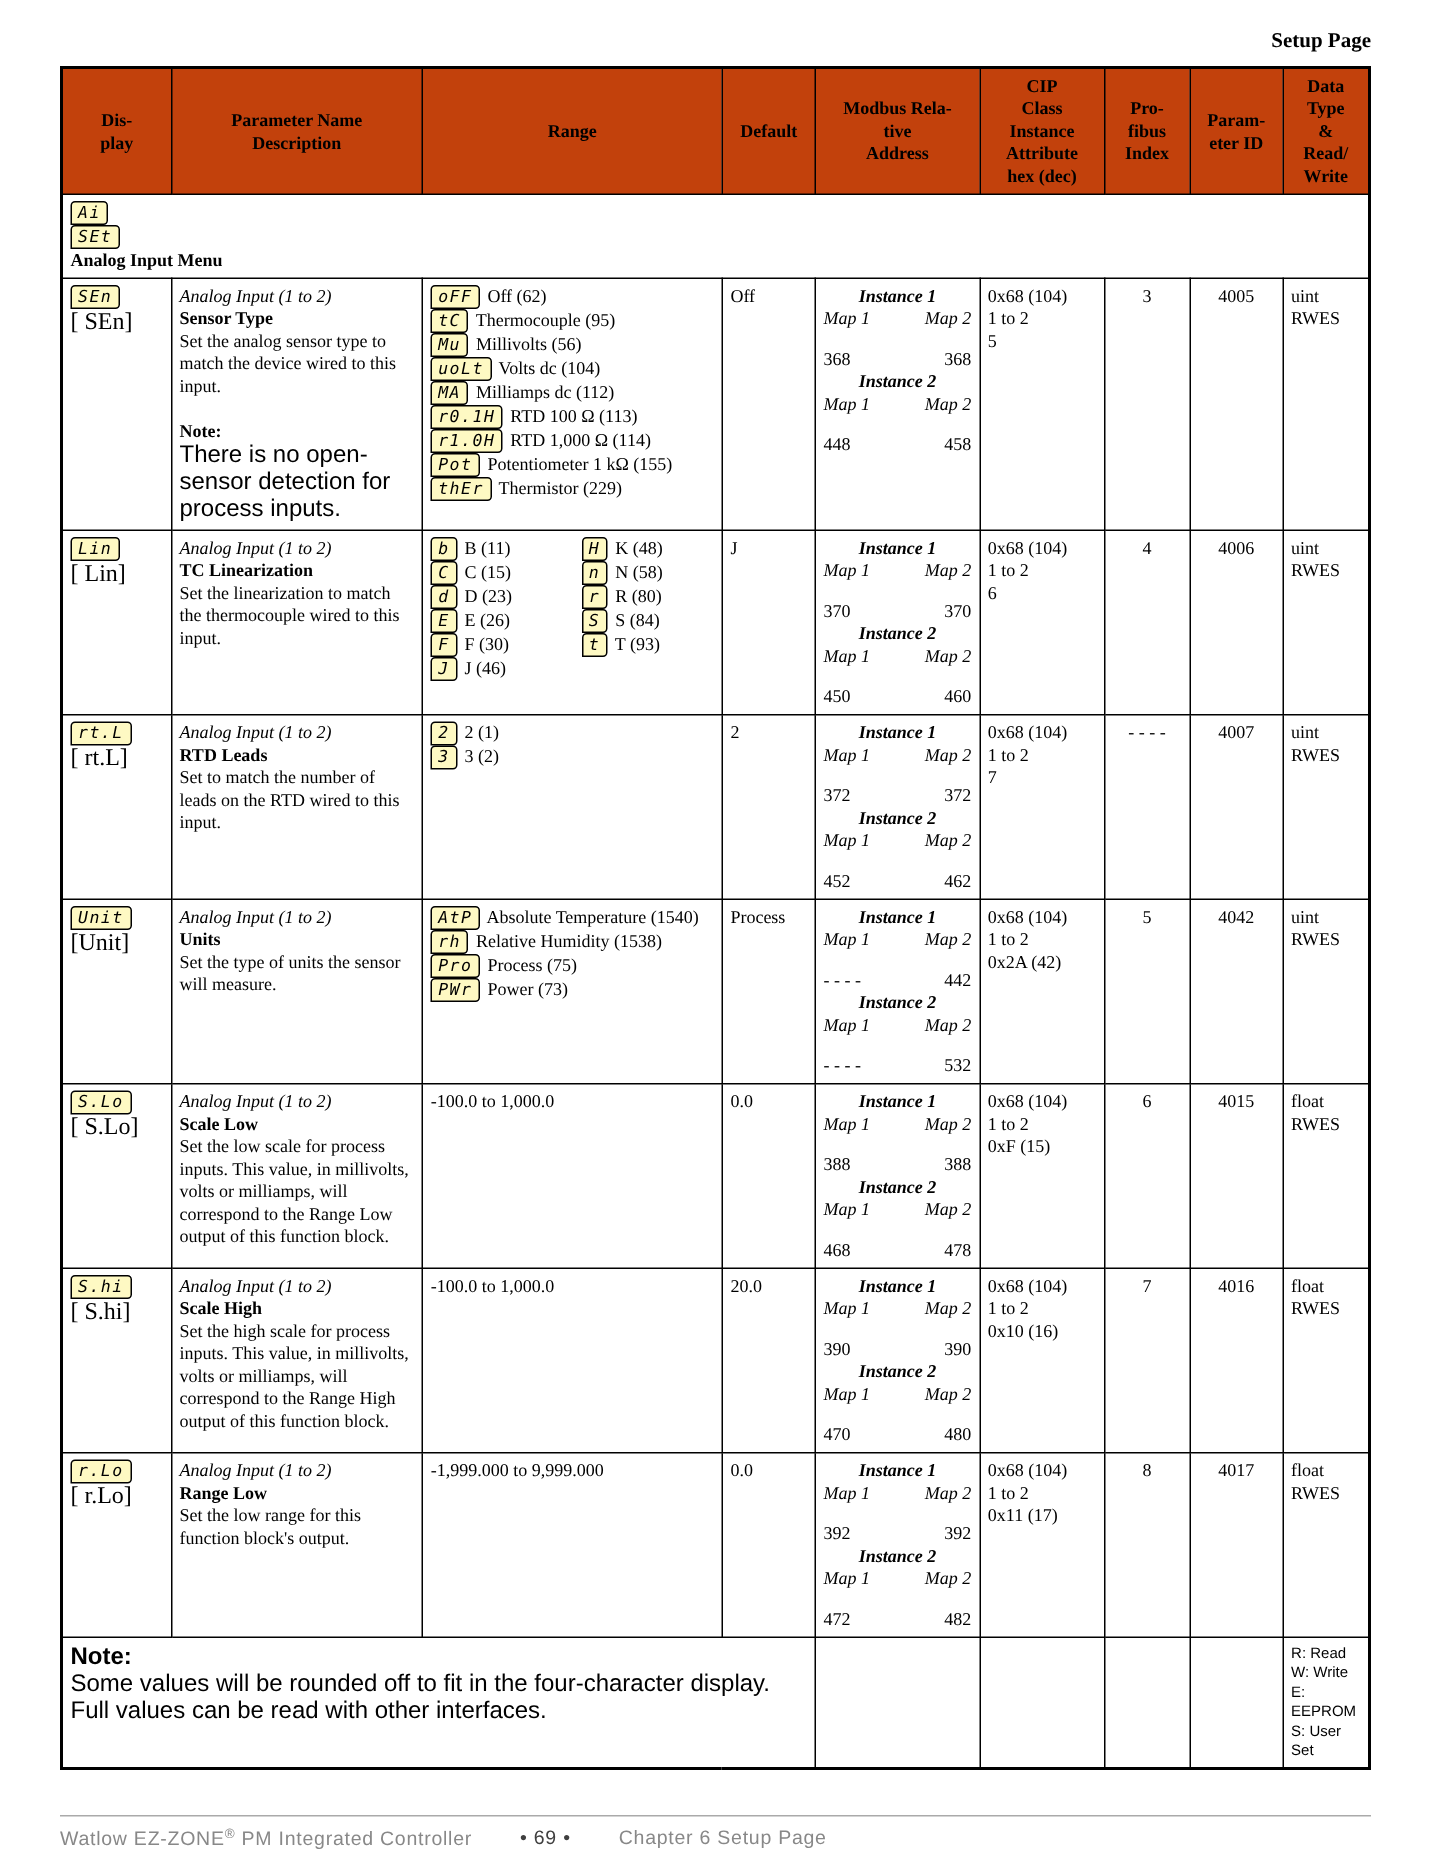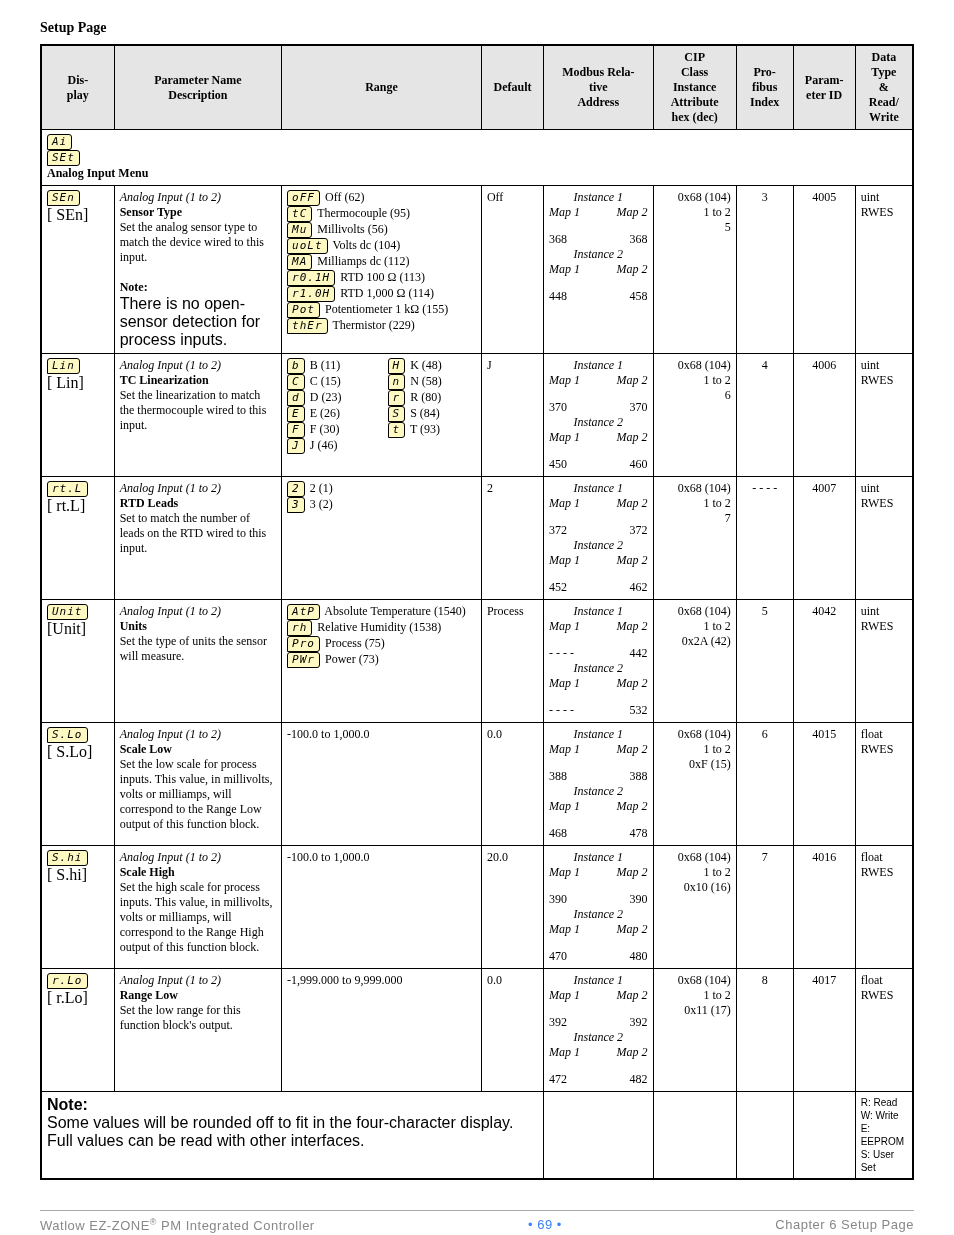--- a/index.html
+++ b/index.html
@@ -4,39 +4,39 @@
 <style>
   body {
     font-family: "Times New Roman", serif;
     font-size: 12px;
     margin: 0;
     padding: 20px 40px;
     color: #000;
     background: #fff;
   }
   .page-title {
-    text-align: left;
+    text-align: right;
     font-weight: bold;
     font-size: 14px;
     margin-bottom: 8px;
     font-family: "Times New Roman", serif;
   }
   table.main {
     width: 100%;
     border-collapse: collapse;
     border: 2px solid #000;
   }
   table.main > thead > tr > th {
     border: 1px solid #000;
     padding: 4px;
     font-weight: bold;
     text-align: center;
     font-size: 12px;
     vertical-align: middle;
-    background: #e5e5e5;
+    background: #c2410c;
   }
   table.main > tbody > tr > td {
     border: 1px solid #000;
     padding: 4px 5px;
     vertical-align: top;
     font-size: 12px;
   }
   .menu-row td {
     border-top: 1px solid #000;
     border-bottom: 1px solid #000;
@@ -62,41 +62,42 @@
   .param-group { font-style: italic; }
   .desc { font-size: 12px; line-height: 1.25; margin-top: 36px; }
   .note-label { font-weight: bold; }
   .sans { font-family: Arial, Helvetica, sans-serif; font-size: 16px; }
   .range-col { font-size: 12px; }
   .range-item { white-space: nowrap; }
   .modbus-block {
     font-size: 12px;
     text-align: center;
   }
-  .mb-inst { font-weight: normal; font-style: italic; }
+  .mb-inst { font-weight: bold; font-style: italic; }
   .mb-maps { display: flex; justify-content: space-between; font-style: italic; text-align: center; }
   .mb-vals { display: flex; justify-content: space-between; margin-top: 12px; }
-  .cip-col { text-align: right; font-size: 12px; white-space: nowrap;}
+  .cip-col { text-align: left; font-size: 12px; white-space: nowrap;}
   .center { text-align: center; }
   .note-row td {
     vertical-align: top;
   }
   .rw-legend { font-family: Arial, sans-serif; font-size: 10px; line-height: 1.3; }
   .footer {
     margin-top: 30px;
     display: flex;
-    justify-content: space-between;
+    justify-content: flex-start;
     font-family: Arial, sans-serif;
     color: #888;
     font-size: 13px;
     letter-spacing: 0.5px;
     border-top: 1px solid #aaa;
     padding-top: 6px;
-  }
-  .footer .pn { color: #3b82f6; }
+    gap: 32px;
+  }
+  .footer .pn { color: #404040; }
   .two-col {
     display: grid;
     grid-template-columns: 1fr 1fr;
     gap: 2px 12px;
   }
   sup { font-size:9px; }
 </style>
 </head>
 <body>
 

